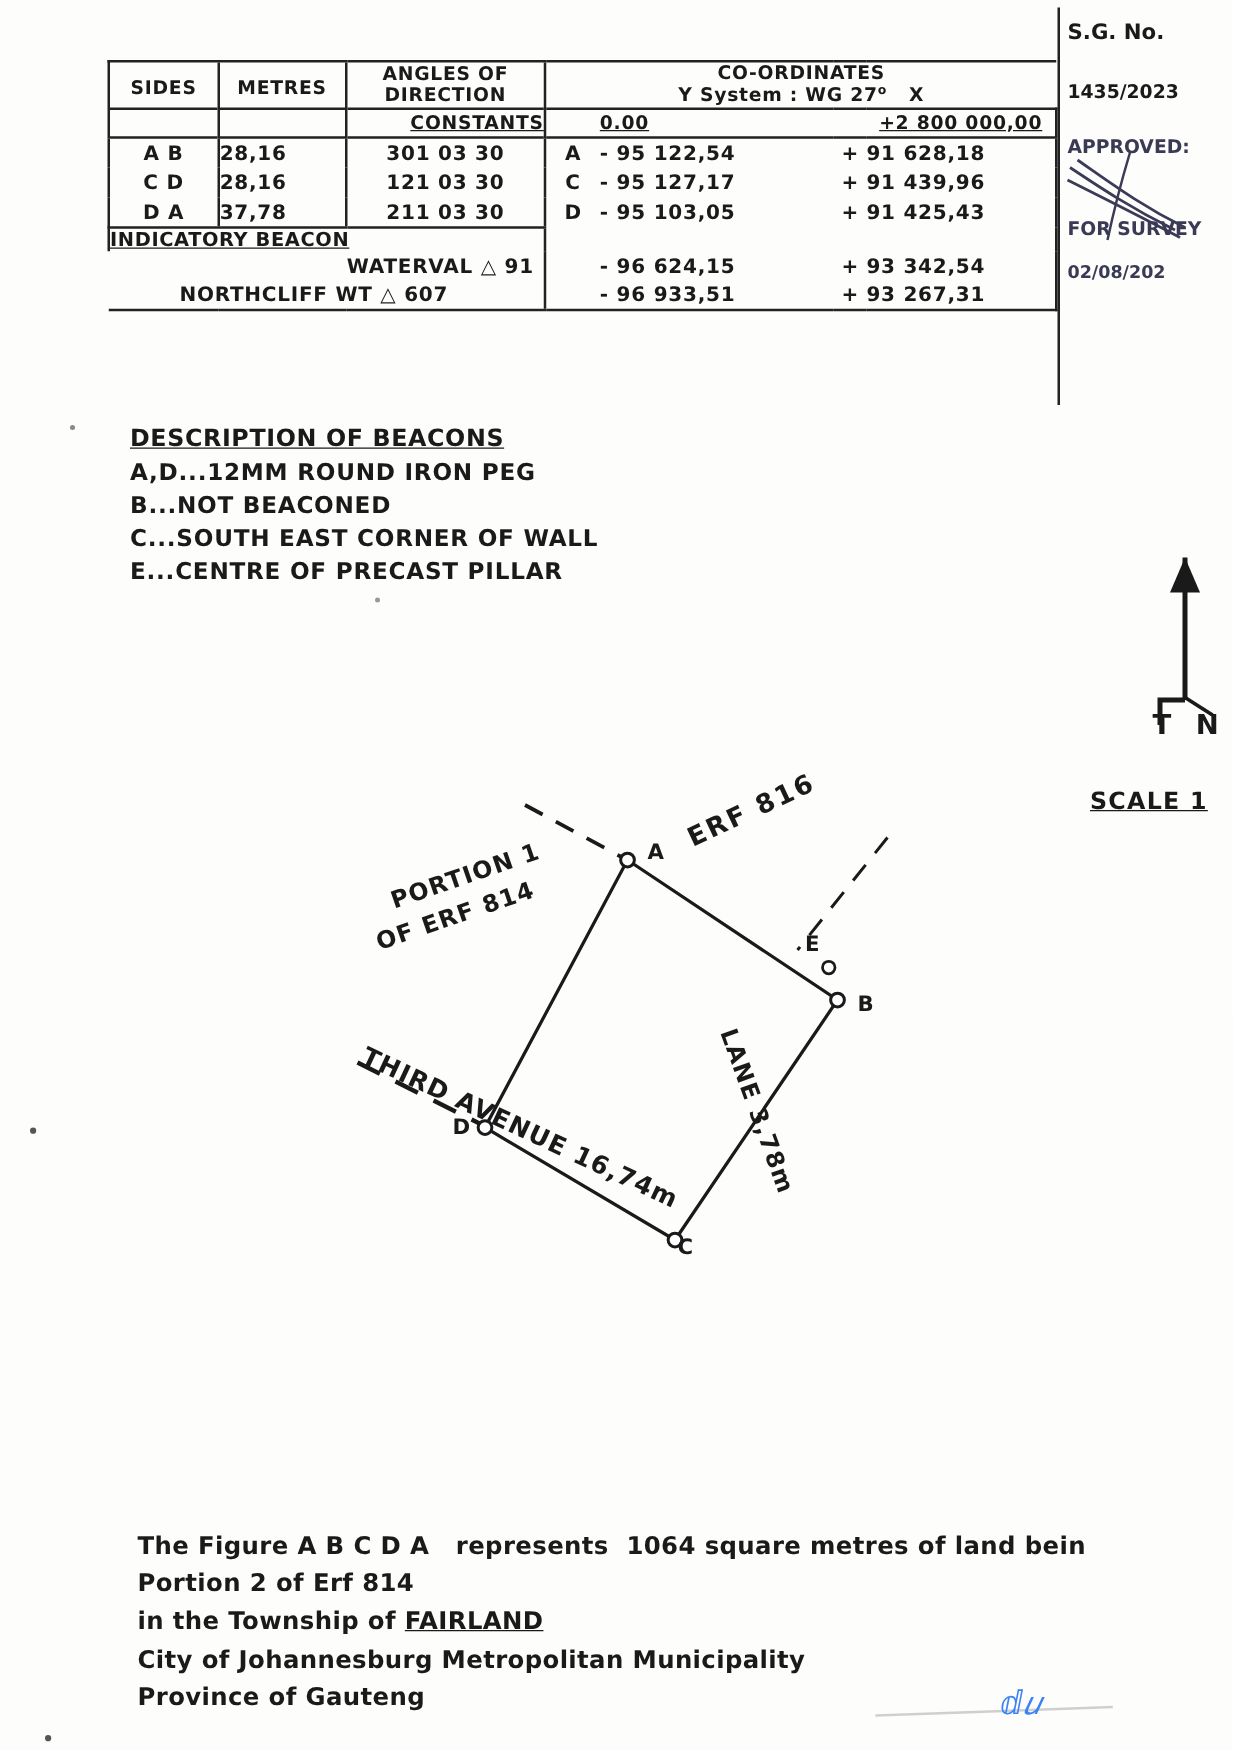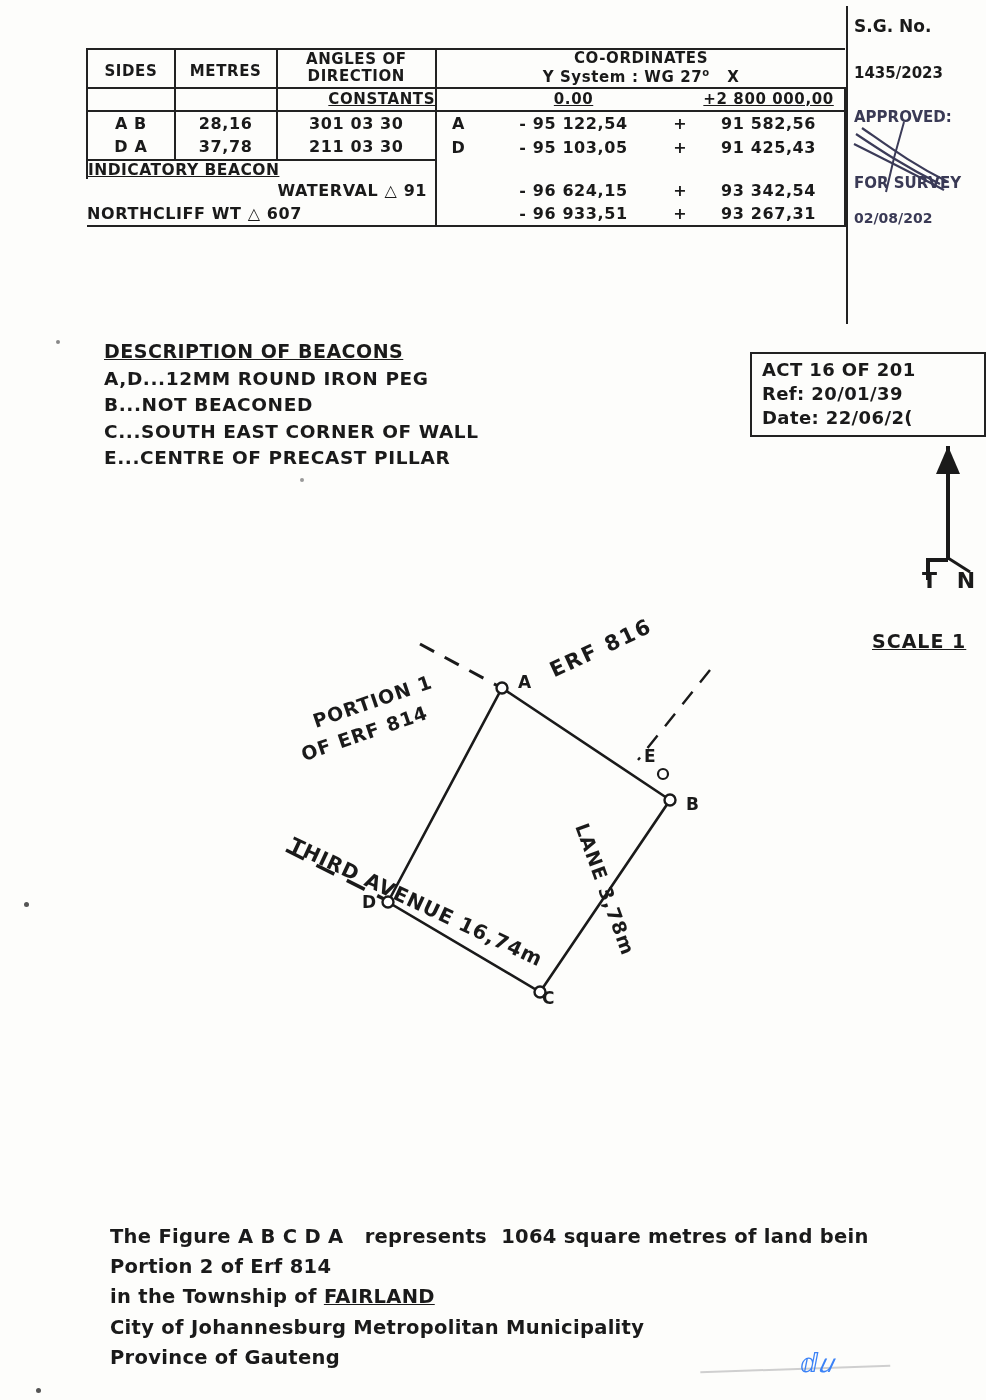--- a/index.html
+++ b/index.html
@@ -55,21 +55,21 @@
   }
   .small-sup { font-size: 10px; vertical-align: super; }
 
   .row-cell {
     text-align: center;
     font-size: 16px;
     line-height: 1.45;
     padding: 0 6px;
     white-space: nowrap;
   }
-  .num-r { text-align: center; padding-right: 10px; }
+  .num-r { text-align: left; padding-right: 10px; }
   .num-l { text-align: center; padding-left: 10px; }
 
   .constants-row td {
     font-size: 15px;
     padding-top: 2px;
     padding-bottom: 2px;
   }
   .ul { text-decoration: underline; }
 
   .indicatory {
@@ -300,24 +300,33 @@
         </td>
       </tr>
 
       <tr>
         <td class="row-cell hline-t vline-l">A B</td>
         <td class="row-cell hline-t vline-l num-r">28,16</td>
         <td class="row-cell hline-t vline-l">301 03 30</td>
         <td class="row-cell hline-t vline-l">A</td>
         <td class="row-cell hline-t num-r">- 95 122,54</td>
         <td class="row-cell hline-t">+</td>
-        <td class="row-cell hline-t num-r vline-r">91 582,56</td>
-      </tr>
-
-
+        <td class="row-cell hline-t num-r vline-r">91 628,18</td>
+      </tr>
+
+
+      <tr>
+        <td class="row-cell vline-l">C D</td>
+        <td class="row-cell vline-l num-r">28,16</td>
+        <td class="row-cell vline-l">121 03 30</td>
+        <td class="row-cell vline-l">C</td>
+        <td class="row-cell num-r">- 95 127,17</td>
+        <td class="row-cell">+</td>
+        <td class="row-cell num-r vline-r">91 439,96</td>
+      </tr>
 
       <tr>
         <td class="row-cell vline-l hline-b">D A</td>
         <td class="row-cell vline-l num-r hline-b">37,78</td>
         <td class="row-cell vline-l hline-b">211 03 30</td>
         <td class="row-cell vline-l">D</td>
         <td class="row-cell num-r">- 95 103,05</td>
         <td class="row-cell">+</td>
         <td class="row-cell num-r vline-r">91 425,43</td>
       </tr>
@@ -337,21 +346,21 @@
           <span>△</span>
           <span>91</span>
         </td>
         <td class="vline-l"></td>
         <td class="row-cell num-r">- 96 624,15</td>
         <td class="row-cell">+</td>
         <td class="row-cell num-r vline-r">93 342,54</td>
       </tr>
 
       <tr>
-        <td class="row-cell hline-b" colspan="3" style="text-align:left;padding-right:20px;">
+        <td class="row-cell hline-b" colspan="3" style="text-align:center;padding-right:20px;">
           <span>NORTHCLIFF WT</span>
           <span>△</span>
           <span>607</span>
         </td>
         <td class="vline-l hline-b"></td>
         <td class="row-cell num-r hline-b">- 96 933,51</td>
         <td class="row-cell hline-b">+</td>
         <td class="row-cell num-r vline-r hline-b">93 267,31</td>
       </tr>
     </tbody>
@@ -371,25 +380,20 @@
   </svg>
 
   <div class="beacons">
     <div class="beacons-title">DESCRIPTION OF BEACONS</div>
     <div class="beacons-line">A,D...12MM ROUND IRON PEG</div>
     <div class="beacons-line">B...NOT BEACONED</div>
     <div class="beacons-line">C...SOUTH EAST CORNER OF WALL</div>
     <div class="beacons-line">E...CENTRE OF PRECAST PILLAR</div>
   </div>
 
-  <div class="act-box">
-    <div class="act-line">ACT 16 OF 201</div>
-    <div class="act-line">Ref: 20/01/39</div>
-    <div class="act-line">Date: 22/06/2(</div>
-  </div>
 
   <svg class="north" viewBox="0 0 70 170">
     <path d="M30,6 L30,120" stroke="#1a1a1a" stroke-width="4" fill="none"></path>
     <path d="M18,34 L30,6 L42,34 Z" fill="#1a1a1a"></path>
     <path d="M30,120 L10,120 L10,140" stroke="#1a1a1a" stroke-width="4" fill="none"></path>
     <path d="M30,118 L52,132" stroke="#1a1a1a" stroke-width="3" fill="none"></path>
   </svg>
   <div class="tn-label">T  N</div>
   <div class="scale-label">SCALE 1</div>
 

